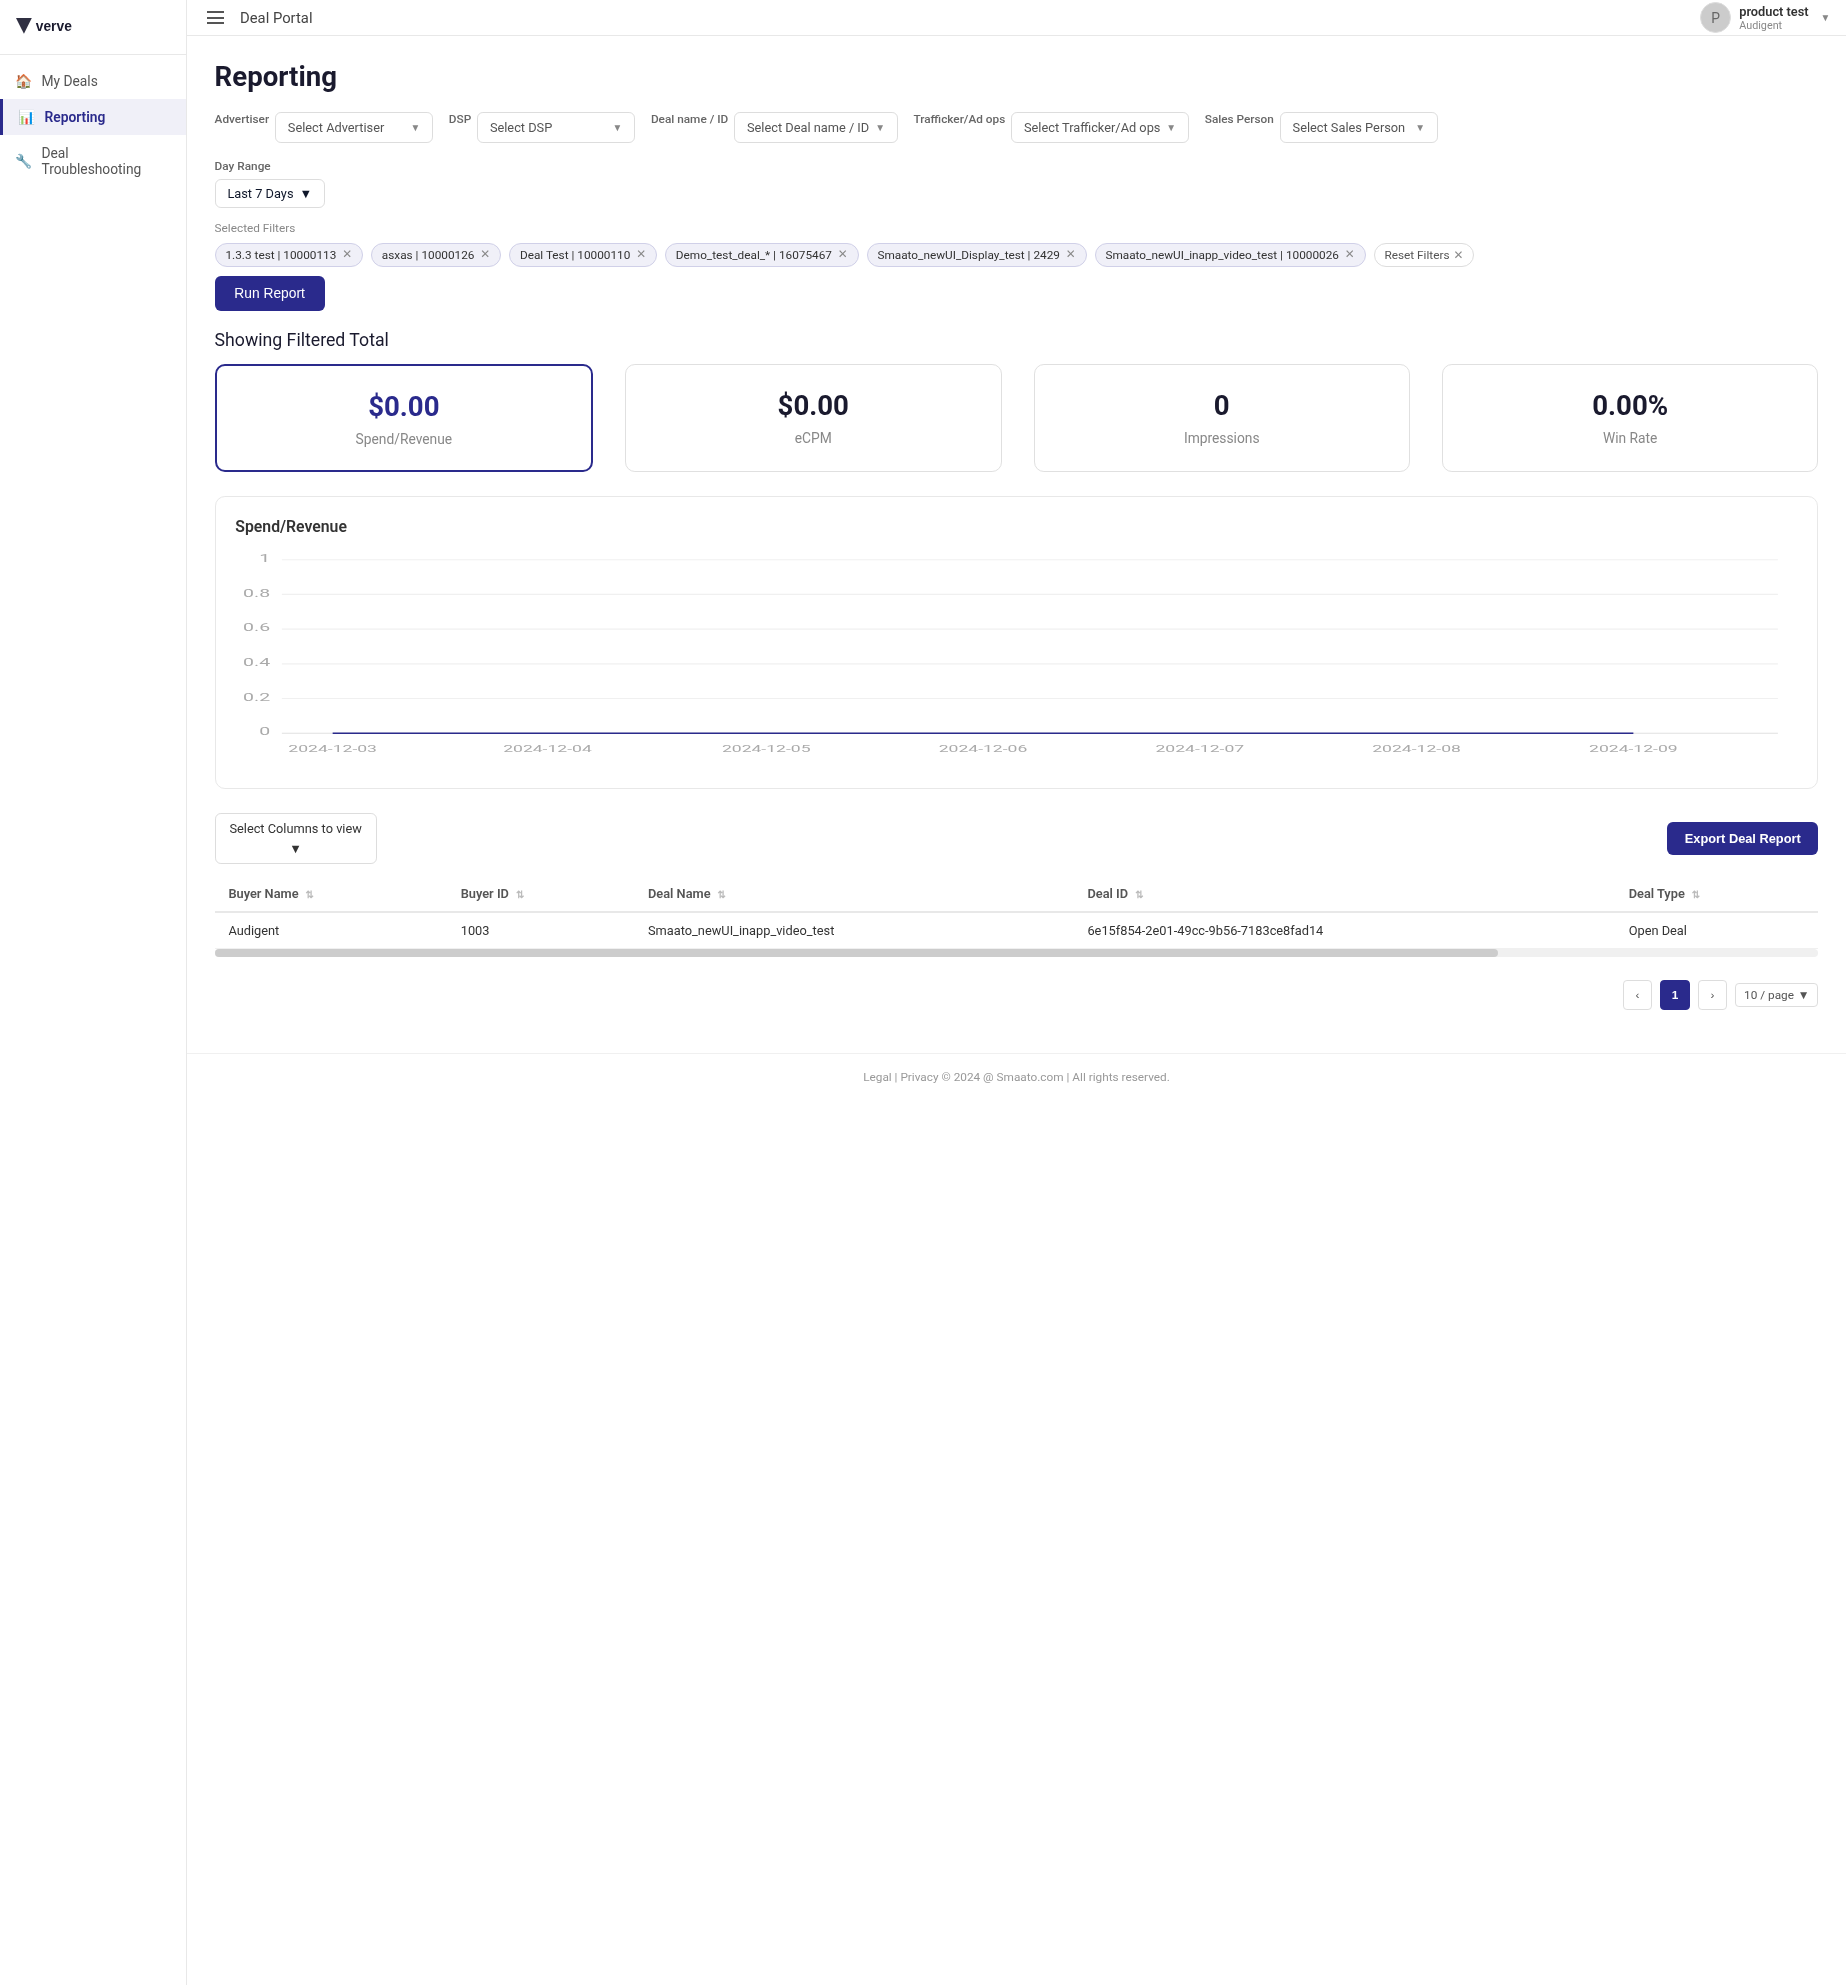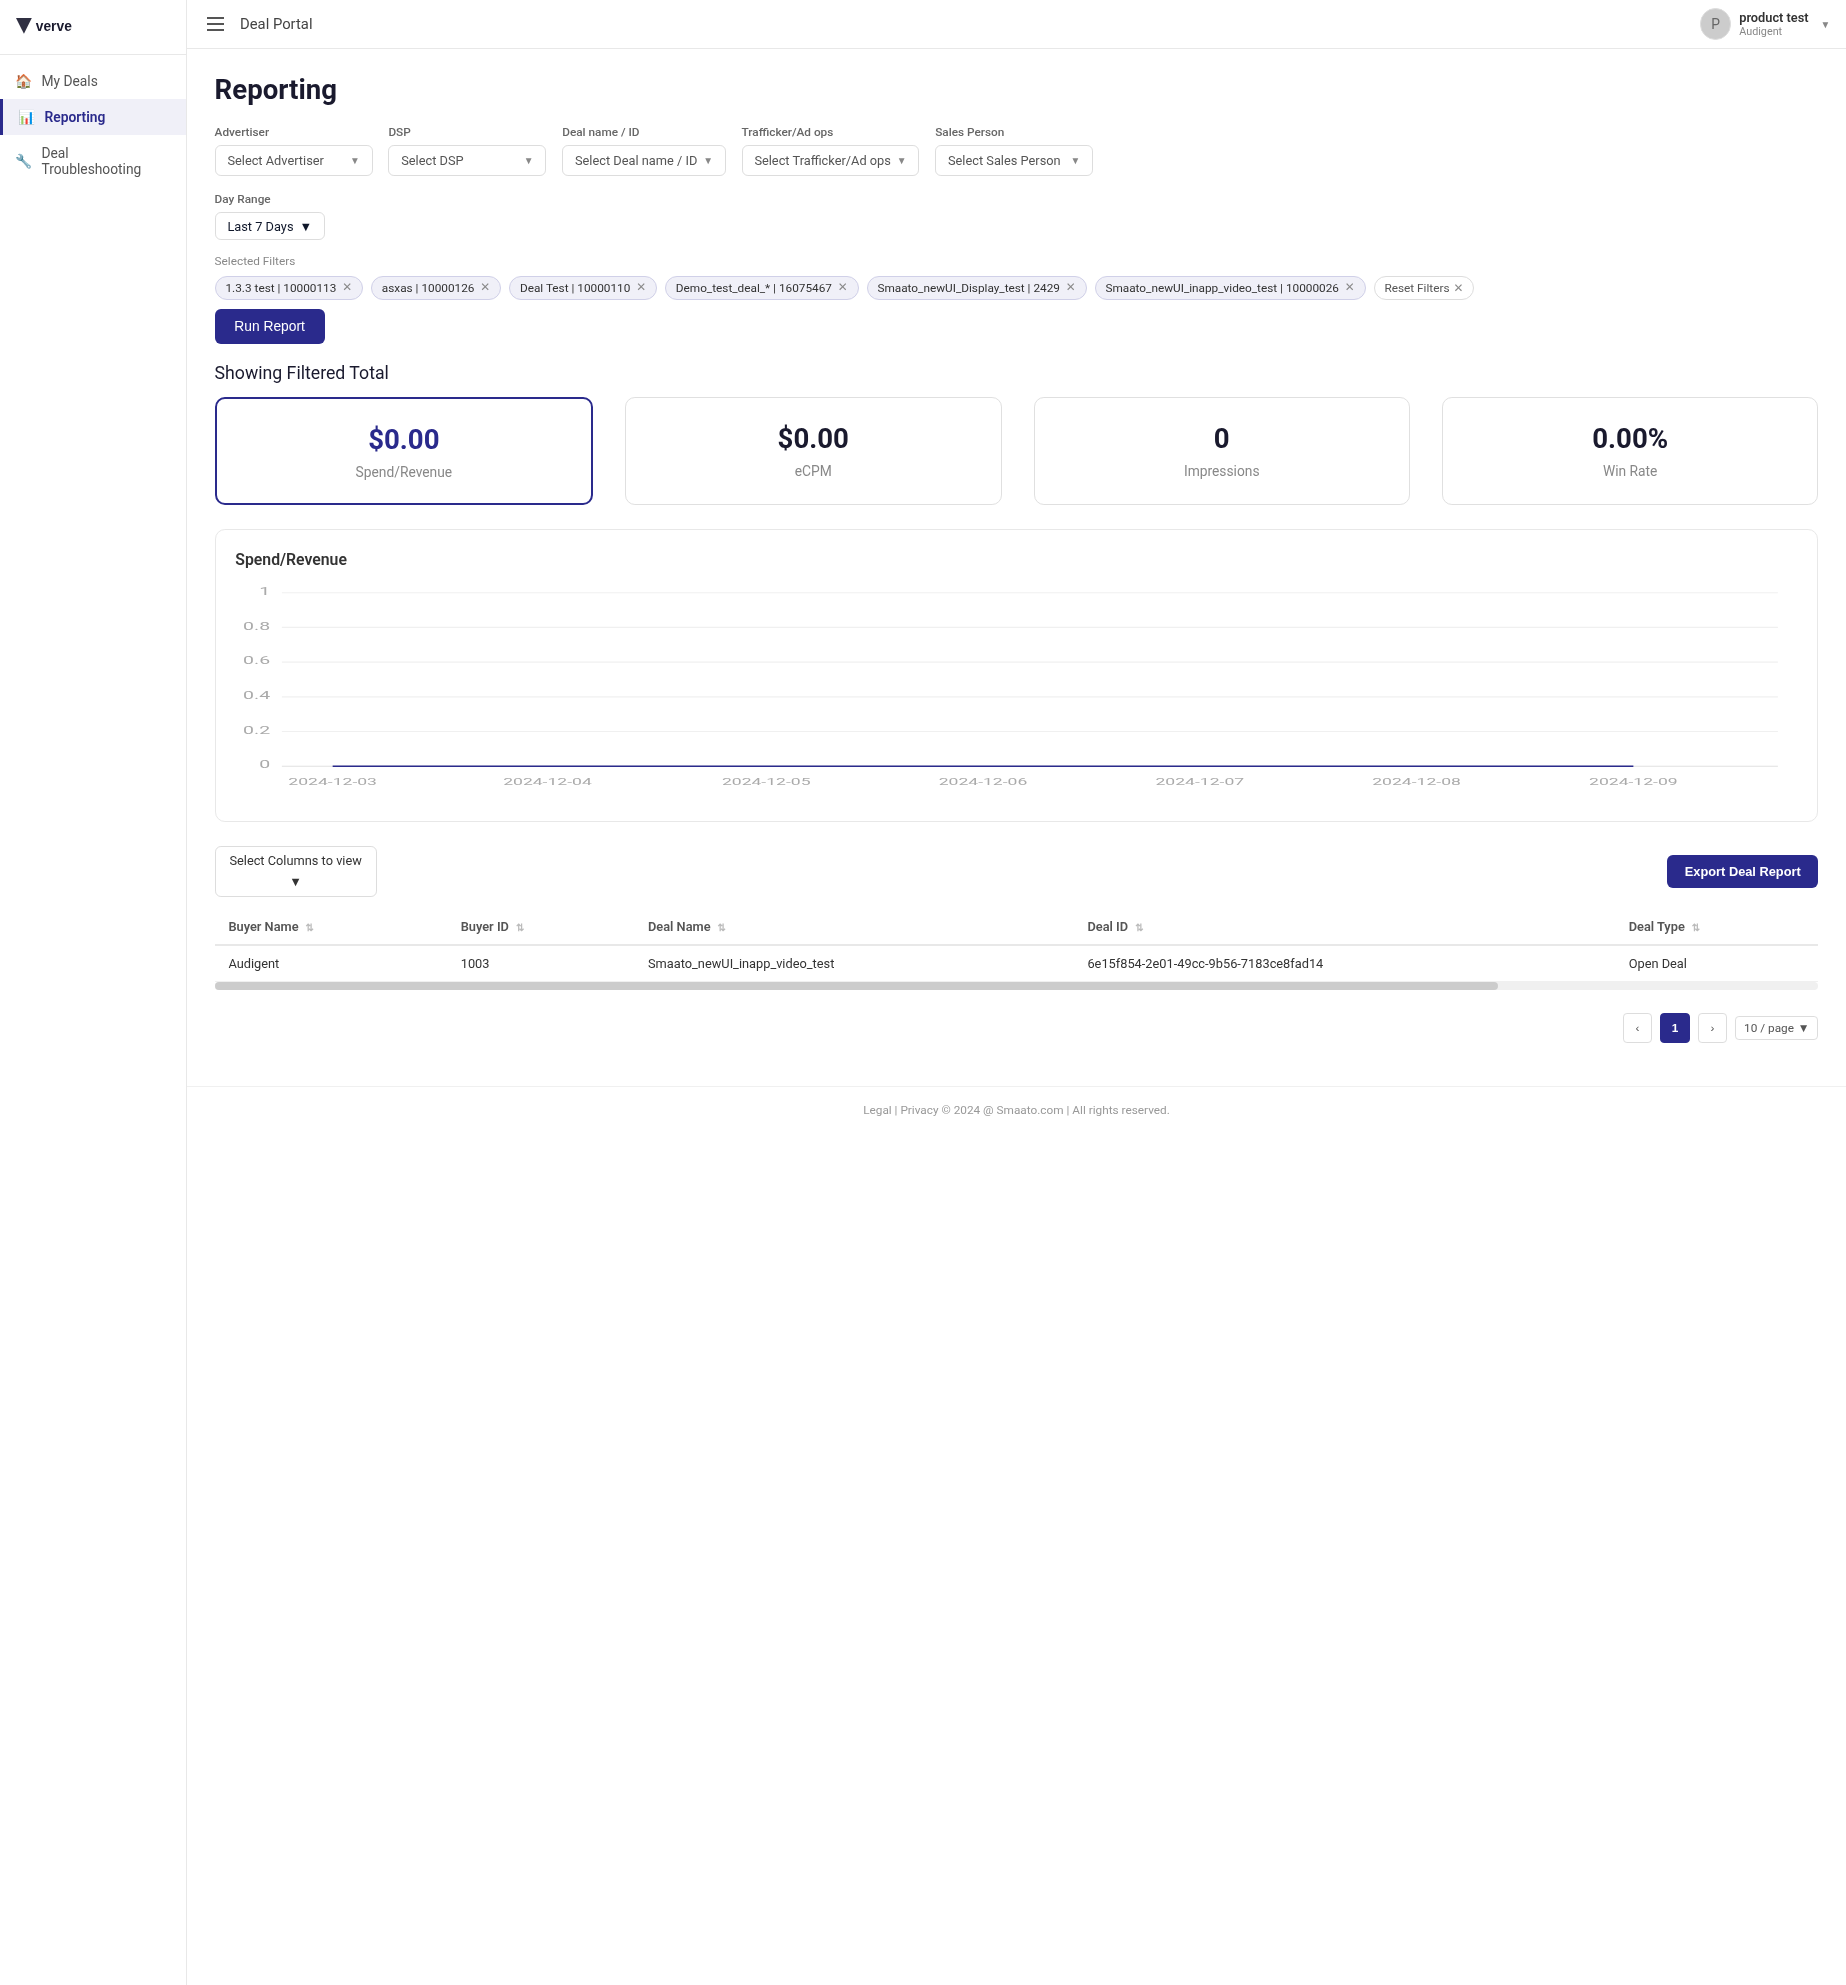--- a/index.html
+++ b/index.html
@@ -4,21 +4,21 @@
   <style>
     * { box-sizing: border-box; margin: 0; padding: 0; }
     body { font-family: -apple-system, BlinkMacSystemFont, 'Segoe UI', Roboto, sans-serif; background: #f5f5f5; color: #333; font-size: 13.8px; }
 
     
     .app-container { display: flex; height: 100vh; overflow: hidden; }
     .sidebar { width: 187px; min-width: 187px; background: #fff; border-right: 1px solid #e8e8e8; display: flex; flex-direction: column; }
     .main-content { flex: 1; overflow-y: auto; background: #fff; }
 
     
-    .top-header { height: 49px; background: #fff; border-bottom: 1px solid #e8e8e8; display: flex; align-items: center; padding: 0 15.8px; gap: 11.8px; position: sticky; top: 0; z-index: 10; }
+    .top-header { height: 36px; background: #fff; border-bottom: 1px solid #e8e8e8; display: flex; align-items: center; padding: 0 15.8px; gap: 11.8px; position: sticky; top: 0; z-index: 10; }
     .hamburger-icon { cursor: pointer; display: flex; flex-direction: column; gap: 3.9px; padding: 3.9px; }
     .hamburger-icon span { display: block; width: 17.7px; height: 2px; background: #555; }
     .portal-title { font-size: 14.8px; color: #444; }
     .header-spacer { flex: 1; }
     .user-info { display: flex; align-items: center; gap: 7.9px; cursor: pointer; }
     .user-avatar { width: 31.5px; height: 31.5px; border-radius: 50%; background: #ccc; display: flex; align-items: center; justify-content: center; font-size: 13.8px; color: #666; border: 1px solid #ddd; }
     .user-name-block { display: flex; flex-direction: column; }
     .user-name { font-size: 12.8px; font-weight: 600; color: #333; }
     .user-company { font-size: 10.8px; color: #888; }
     .chevron-down { font-size: 9.9px; color: #888; margin-left: 3.9px; }
@@ -30,21 +30,21 @@
     .sidebar-item { display: flex; align-items: center; gap: 9.9px; padding: 9.9px 15.8px; cursor: pointer; color: #555; font-size: 13.8px; transition: background 0.15s; }
     .sidebar-item.active { background: #f0f0f8; color: #2a2a8c; border-left: 3px solid #2a2a8c; font-weight: 600; }
     .sidebar-item .icon { width: 15.8px; height: 15.8px; display: flex; align-items: center; justify-content: center; font-size: 13.8px; }
 
     
     .page-content { padding: 23.6px 27.6px; }
     .page-title { font-size: 27.6px; font-weight: 700; color: #1a1a2e; margin-bottom: 19.7px; }
 
     
     .filters-row { display: flex; gap: 15.8px; align-items: flex-end; margin-bottom: 15.8px; flex-wrap: wrap; }
-    .filter-group { display: flex; flex-direction: column; gap: 5.9px; }
+    .filter-group { display: flex; flex-direction: row; gap: 5.9px; }
     .filter-label { font-size: 11.8px; color: #666; font-weight: 500; }
     .filter-select { display: flex; align-items: center; gap: 5.9px; border: 1px solid #ddd; border-radius: 5.9px; padding: 6.9px 11.8px; background: #fff; cursor: pointer; min-width: 158px; font-size: 12.8px; color: #555; }
     .filter-select .select-arrow { margin-left: auto; font-size: 9.9px; color: #888; }
 
     .day-range-row { margin-bottom: 13.8px; }
     .day-range-label { font-size: 11.8px; color: #666; font-weight: 500; margin-bottom: 5.9px; }
     .day-range-btn { display: inline-flex; align-items: center; gap: 5.9px; border: 1px solid #ddd; border-radius: 5.9px; padding: 5.9px 11.8px; background: #fff; cursor: pointer; font-size: 12.8px; color: #0f172a; }
 
     .selected-filters-label { font-size: 11.8px; color: #888; margin-bottom: 7.9px; }
     .filters-chips { display: flex; flex-wrap: wrap; gap: 7.9px; margin-bottom: 9px; }

